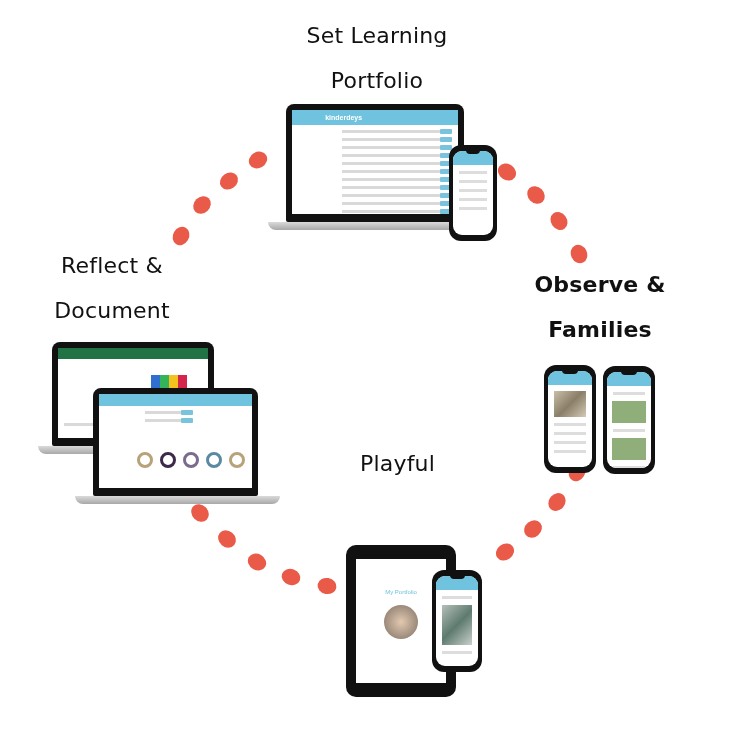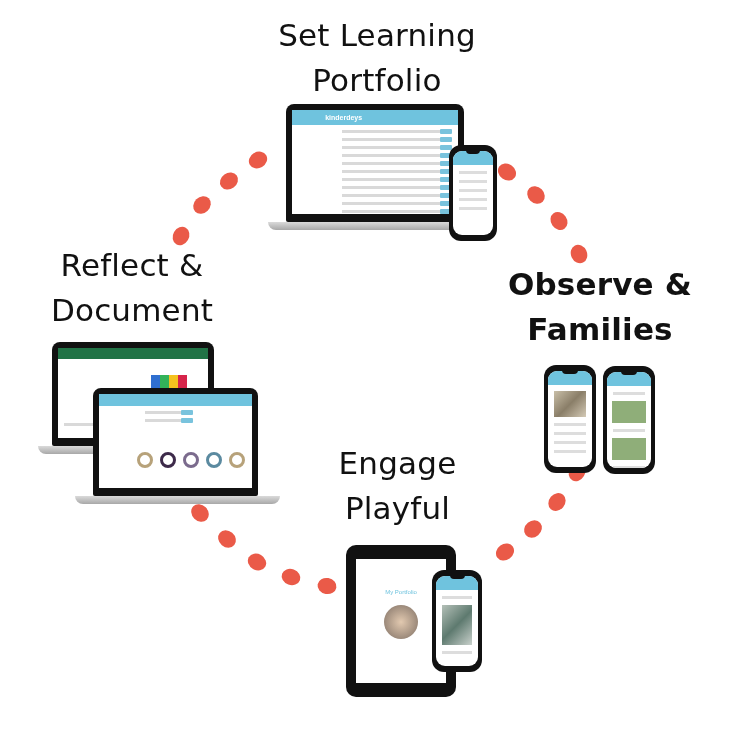--- a/index.html
+++ b/index.html
@@ -1,17 +1,17 @@
 <!DOCTYPE html>
 <html><head>
 <meta charset="utf-8">
 <style>
   html,body{margin:0;padding:0;background:#fff;}
   body{width:734px;height:730px;position:relative;overflow:hidden;font-family:"Liberation Sans",sans-serif;}
-  .label{position:absolute;color:#111;font-family:"DejaVu Sans",sans-serif;font-size:31px;line-height:45px;text-align:center;letter-spacing:0.2px;}
+  .label{position:absolute;color:#111;font-family:"DejaVu Sans",sans-serif;font-size:22px;line-height:45px;text-align:center;letter-spacing:0.2px;}
   .label div{white-space:nowrap;}
   .dot{position:absolute;width:19px;height:16px;border-radius:50%;background:#ea5a48;transform:translate(-50%,-50%) rotate(var(--r,0deg));}
   .center{position:absolute;left:300px;top:297px;width:180px;text-align:center;color:#49b3da;font-family:"DejaVu Sans",sans-serif;font-weight:bold;font-size:35px;line-height:46px;letter-spacing:-0.5px;}
   
   .laptop{position:absolute;}
   .screen{position:absolute;background:#111;border-radius:8px 8px 2px 2px;}
   .screen .inner{position:absolute;left:6px;top:6px;right:6px;bottom:8px;background:#fff;overflow:hidden;}
   .base{position:absolute;height:8px;background:linear-gradient(#dadada,#a8a8a8);border-radius:0 0 8px 8px;}
   .appbar{height:14%;background:#6fc3de;color:#fff;font-size:7px;font-weight:bold;padding-left:20%;display:flex;align-items:center;}
   .rowline{height:3px;background:#d9d9d9;margin:5px 8px 0 30%;position:relative;}
@@ -34,24 +34,23 @@
 
 <div class="label" style="left:262px;top:13px;width:230px;">
   <div>Set Learning</div>
   <div>Portfolio</div>
 </div>
 <div class="label" style="left:500px;top:262px;width:200px;font-weight:bold;">
   <div>Observe &amp;</div>
   <div>Families</div>
 </div>
 <div class="label" style="left:310px;top:441px;width:175px;">
-  <div>Engage</div>
   <div>Playful</div>
 </div>
-<div class="label" style="left:42px;top:243px;width:180px;">
+<div class="label" style="left:22px;top:243px;width:180px;">
   <div>Reflect &amp;</div>
   <div>Document</div>
 </div>
 
 <div class="center">
 </div>
 
 <div class="dot" style="left:258px;top:160px;--r:-30deg"></div>
 <div class="dot" style="left:229px;top:181px;--r:-35deg"></div>
 <div class="dot" style="left:202px;top:205px;--r:-45deg"></div>

